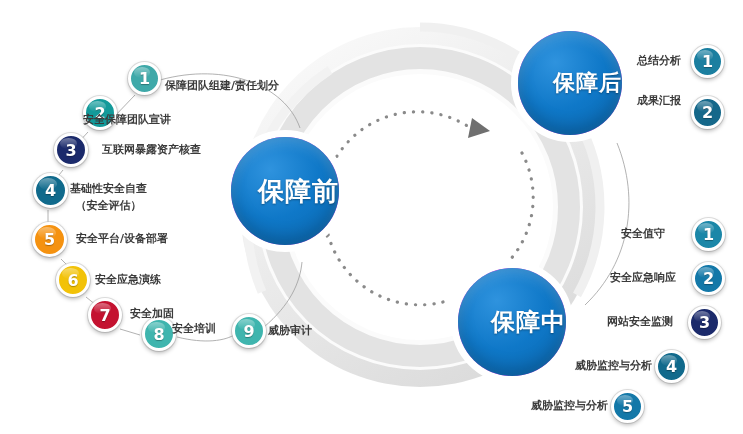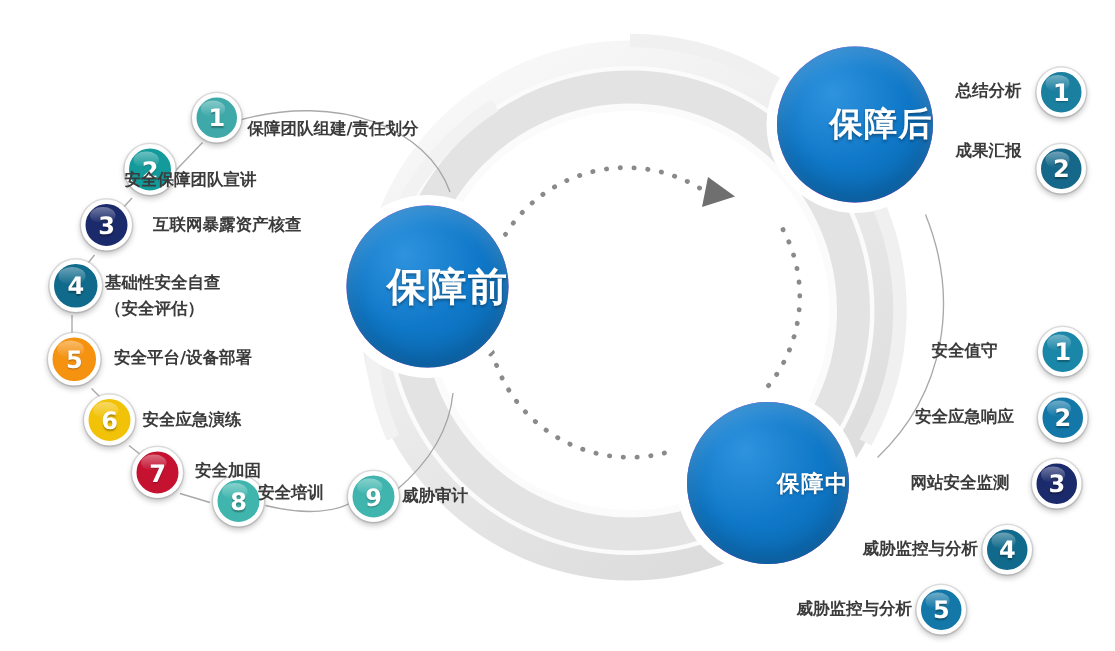--- a/index.html
+++ b/index.html
@@ -43,21 +43,21 @@
     border-radius:50%;
     background:linear-gradient(to bottom, rgba(255,255,255,.38), rgba(255,255,255,0));
     pointer-events:none;
   }
   .badge span.num{position:relative;z-index:2;}
 
   .step-label{
     position:absolute;z-index:8;color:#3b3b3b;font-weight:bold;
     font-size:11px;white-space:nowrap;line-height:14px;
   }
-  .step-label.two-line{line-height:17px;}
+  .step-label.two-line{line-height:17px;text-align:center;}
 </style>
 </head>
 <body>
 
 <div id="stage">
 
   <svg id="bg-layer" class="layer" viewBox="0 0 743 434">
     <defs>
       <radialGradient id="donutGrad" cx="38%" cy="28%" r="78%">
         <stop offset="0%" stop-color="#ffffff"></stop>
@@ -121,21 +121,21 @@
     <div class="hub-label" style="font-size:26px;">保障前</div>
   </div>
 
   <div class="hub" style="left:511px;top:24px;width:118px;height:118px;">
     <div class="hub-inner"></div>
     <div class="hub-label" style="font-size:22px;">保障后</div>
   </div>
 
   <div class="hub" style="left:451px;top:261px;width:122px;height:122px;">
     <div class="hub-inner"></div>
-    <div class="hub-label" style="font-size:15px;">保障中</div>
+    <div class="hub-label" style="font-size:24px;">保障中</div>
   </div>
 
   <div class="badge" style="left:128px;top:62px;width:33px;height:33px;font-size:16px;background:#3fa9a9;">
     <i class="glow"></i>
       <span class="num">1</span>
   </div>
   <div class="badge" style="left:83px;top:96px;width:34px;height:34px;font-size:16px;background:#139a9a;">
     <i class="glow"></i>
       <span class="num">2</span>
   </div>

